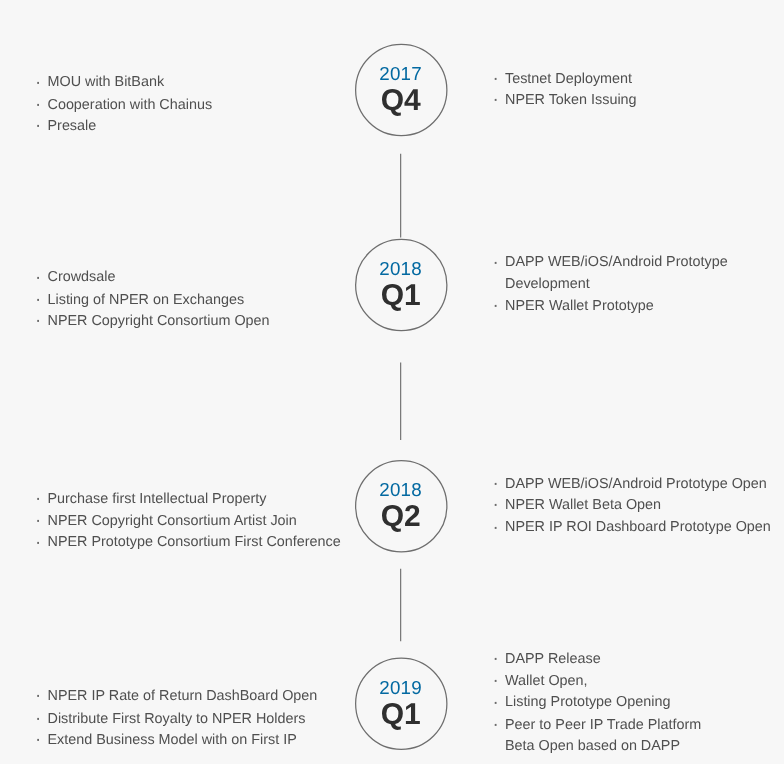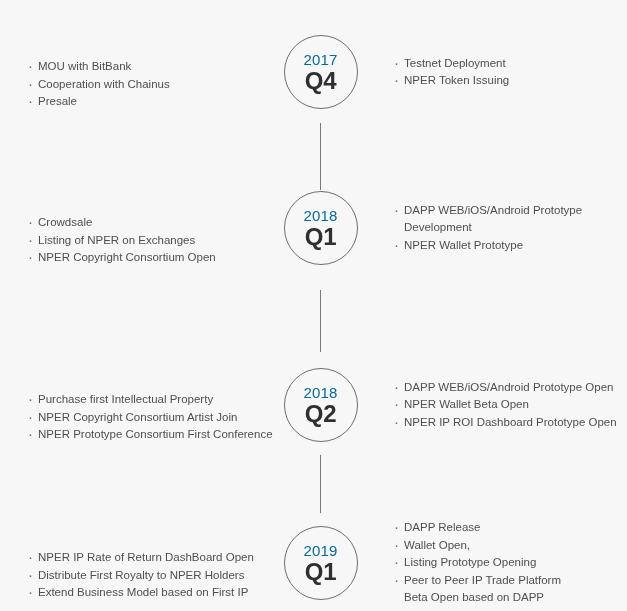--- a/index.html
+++ b/index.html
@@ -199,21 +199,21 @@
         <li>NPER IP ROI Dashboard Prototype Open</li>
       </ul>
     </div>
   </div>
 
   <div class="milestone" style="top:513px;height:100px;">
     <div class="col-left">
       <ul class="bullets">
         <li>NPER IP Rate of Return DashBoard Open</li>
         <li>Distribute First Royalty to NPER Holders</li>
-        <li>Extend Business Model based on First IP</li>
+        <li>Extend Business Model with on First IP</li>
       </ul>
     </div>
     <div class="col-node">
       <div class="node-circle">
         <span class="node-year">2019</span>
         <span class="node-quarter">Q1</span>
       </div>
     </div>
     <div class="col-right">
       <ul class="bullets">

